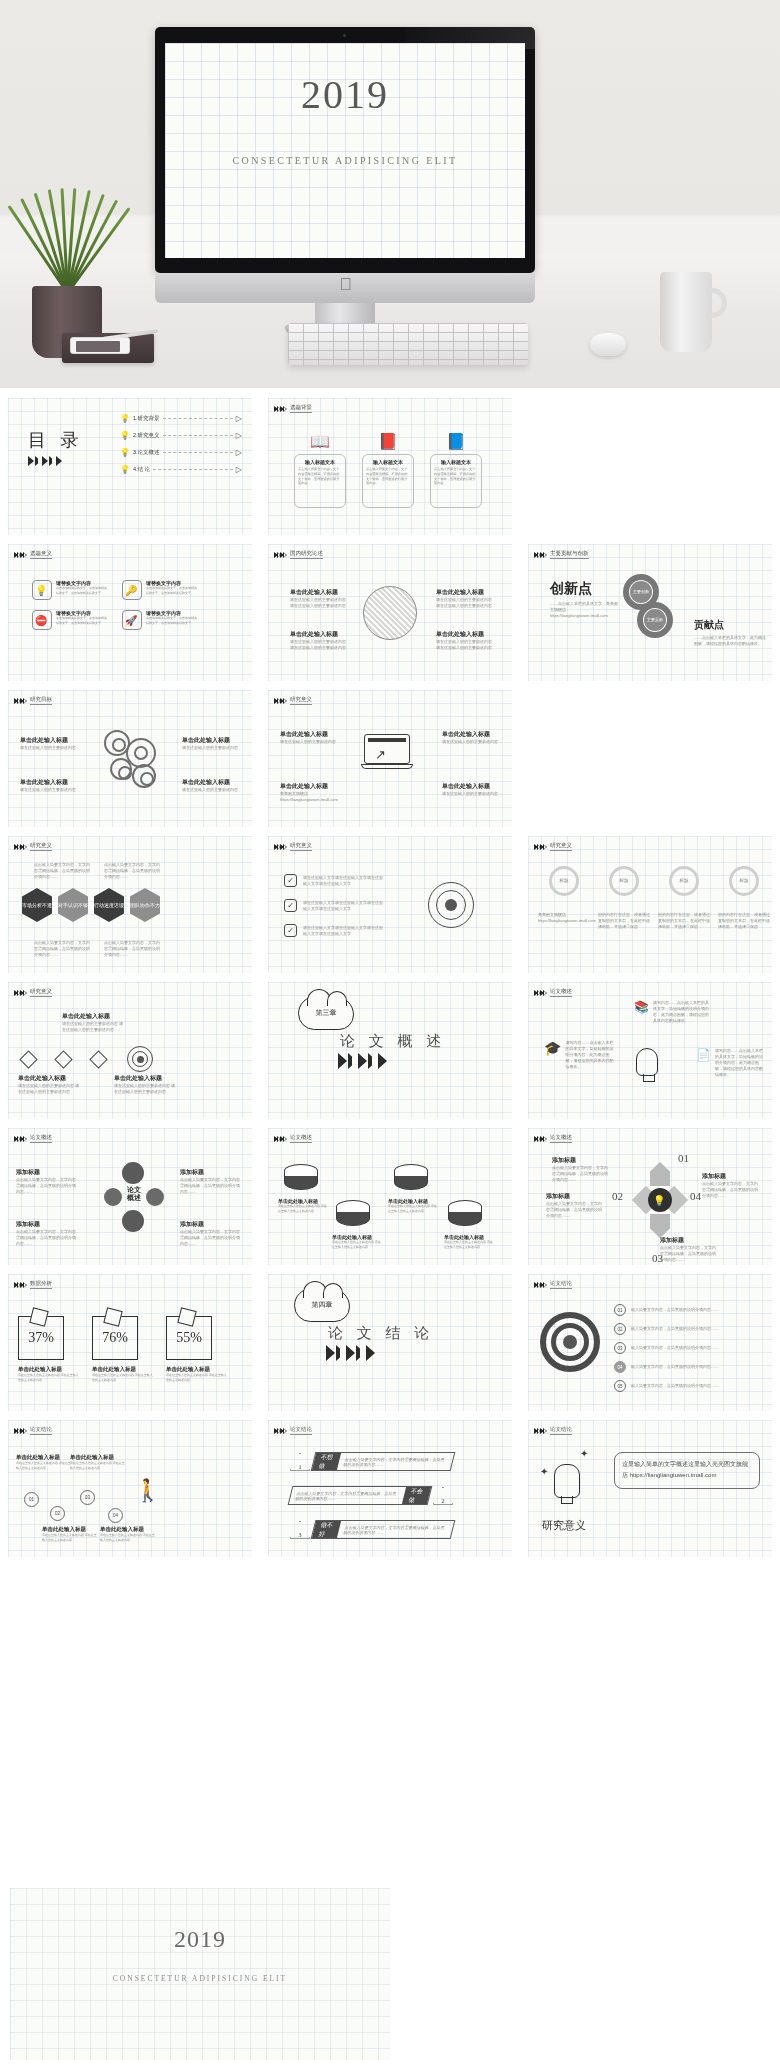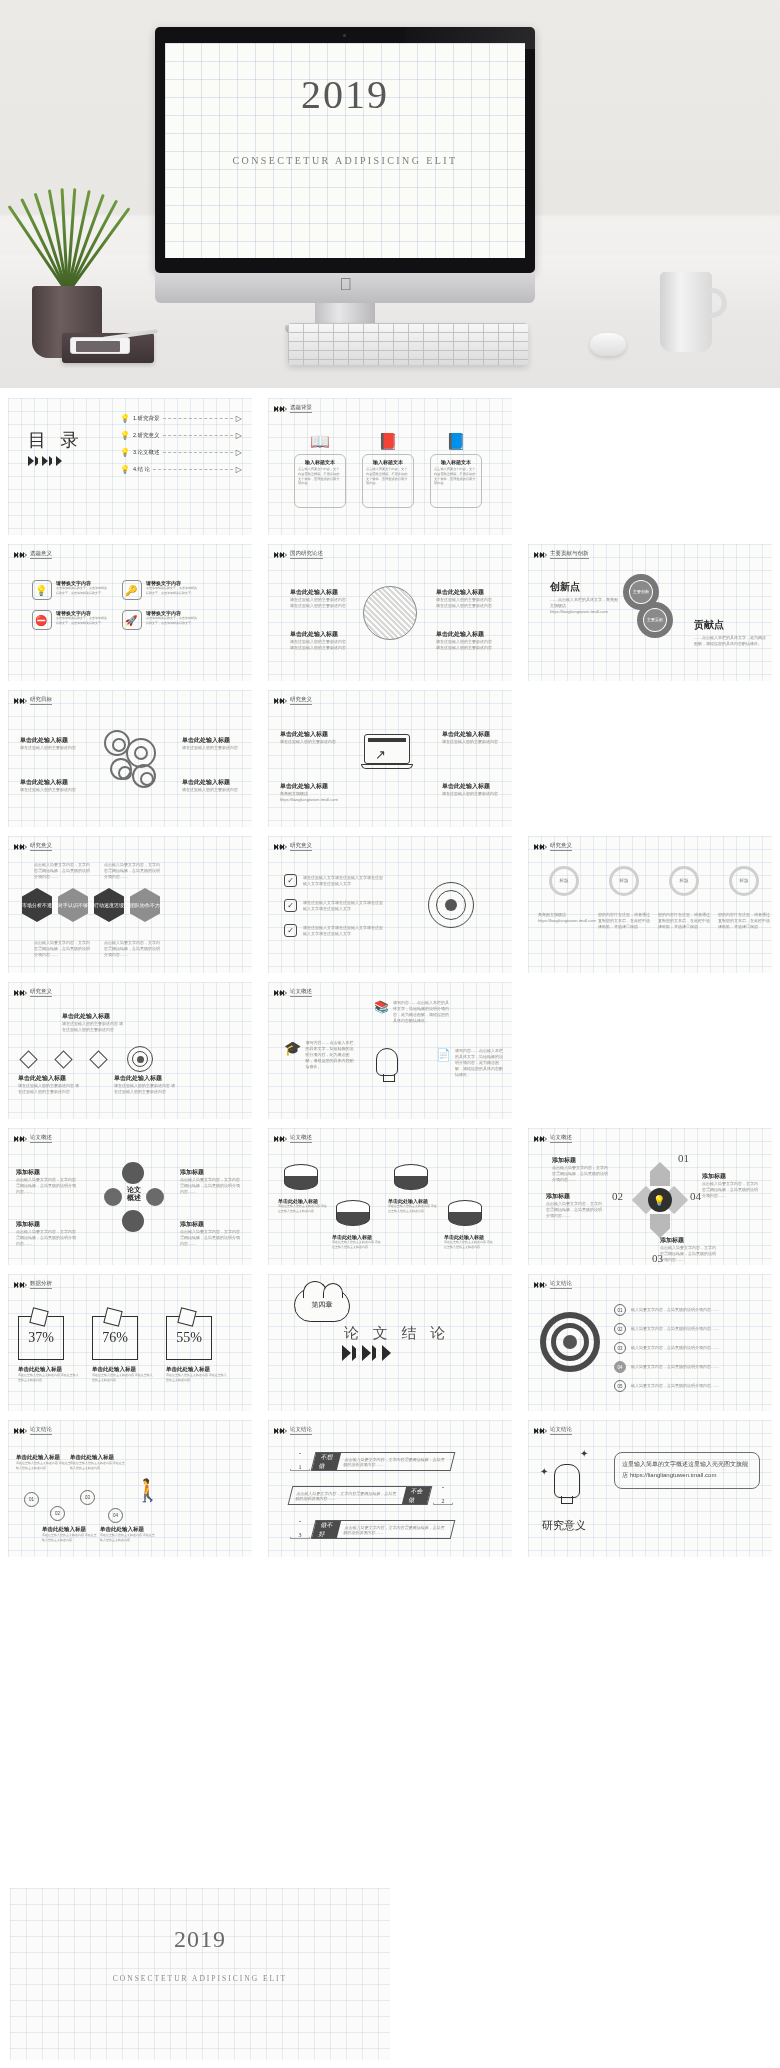--- a/index.html
+++ b/index.html
@@ -570,21 +570,21 @@
         <div class="hdr">
           <span class="mini-chevs">
               <i class="mc"></i>
               <i class="mc o"></i>
               <i class="mc"></i>
               <i class="mc o"></i>
             </span>
           <span class="lbl">主要贡献与创新</span>
         </div>
         <div style="position:absolute;left:22px;top:36px;width:70px;">
-          <div style="font-size:10px;font-weight:bold;color:#2b2b2b;">创新点</div>
+          <div style="font-size:14px;font-weight:bold;color:#2b2b2b;">创新点</div>
           <div class="t-body" style="margin-top:3px;">……点击输入本栏的具体文字，亮亮图文旗舰店 https://liangliangtuwen.tmall.com</div>
         </div>
         <div style="position:absolute;left:95px;top:30px;">
           <div class="ring" style="width:36px;height:36px;border-width:6px;border-color:#777;">
             <span style="font-size:4px;color:#fff;background:#8a8a8a;border-radius:50%;width:22px;height:22px;display:flex;align-items:center;justify-content:center;text-align:center;line-height:1.1;">主要创新</span>
           </div>
           <div class="ring" style="width:36px;height:36px;border-width:6px;border-color:#777;margin-top:-8px;margin-left:14px;">
             <span style="font-size:4px;color:#fff;background:#8a8a8a;border-radius:50%;width:22px;height:22px;display:flex;align-items:center;justify-content:center;text-align:center;line-height:1.1;">主要贡献</span>
           </div>
         </div>
@@ -806,20 +806,41 @@
 请在这里输入您的主要叙述内容</div>
         </div>
         <div style="position:absolute;left:106px;top:92px;width:62px;">
           <div class="t-title" style="font-size:6px;">单击此处输入标题</div>
           <div class="t-body">请在这里输入您的主要叙述内容
 请在这里输入您的主要叙述内容</div>
         </div>
       </div>
     </div>
 
+    <div class="cell">
+      <div class="thumb">
+        <div style="position:absolute;left:30px;top:14px;">
+          <div class="cloud">
+            <span class="ct">第三章</span>
+          </div>
+        </div>
+        <div style="position:absolute;left:72px;top:50px;">
+          <div class="sectitle">
+            <span class="word">论 文 概 述</span>
+          </div>
+          <div class="bigchevrow" style="margin-left:-2px;">
+            <i class="chev"></i>
+              <i class="chev o"></i>
+              <i class="chev"></i>
+              <i class="chev o"></i>
+              <i class="chev"></i>
+          </div>
+        </div>
+      </div>
+    </div>
 
     <div class="cell">
       <div class="thumb">
         <div class="hdr">
           <span class="mini-chevs">
               <i class="mc"></i>
               <i class="mc o"></i>
               <i class="mc"></i>
               <i class="mc o"></i>
             </span>
@@ -998,21 +1019,21 @@
       </div>
     </div>
 
     <div class="cell">
       <div class="thumb">
         <div style="position:absolute;left:26px;top:14px;">
           <div class="cloud">
             <span class="ct">第四章</span>
           </div>
         </div>
-        <div style="position:absolute;left:76px;top:50px;">
+        <div style="position:absolute;left:60px;top:50px;">
           <div class="sectitle">
             <span class="word">论 文 结 论</span>
           </div>
           <div class="bigchevrow" style="margin-left:-2px;">
             <i class="chev"></i>
               <i class="chev o"></i>
               <i class="chev"></i>
               <i class="chev o"></i>
               <i class="chev"></i>
           </div>

